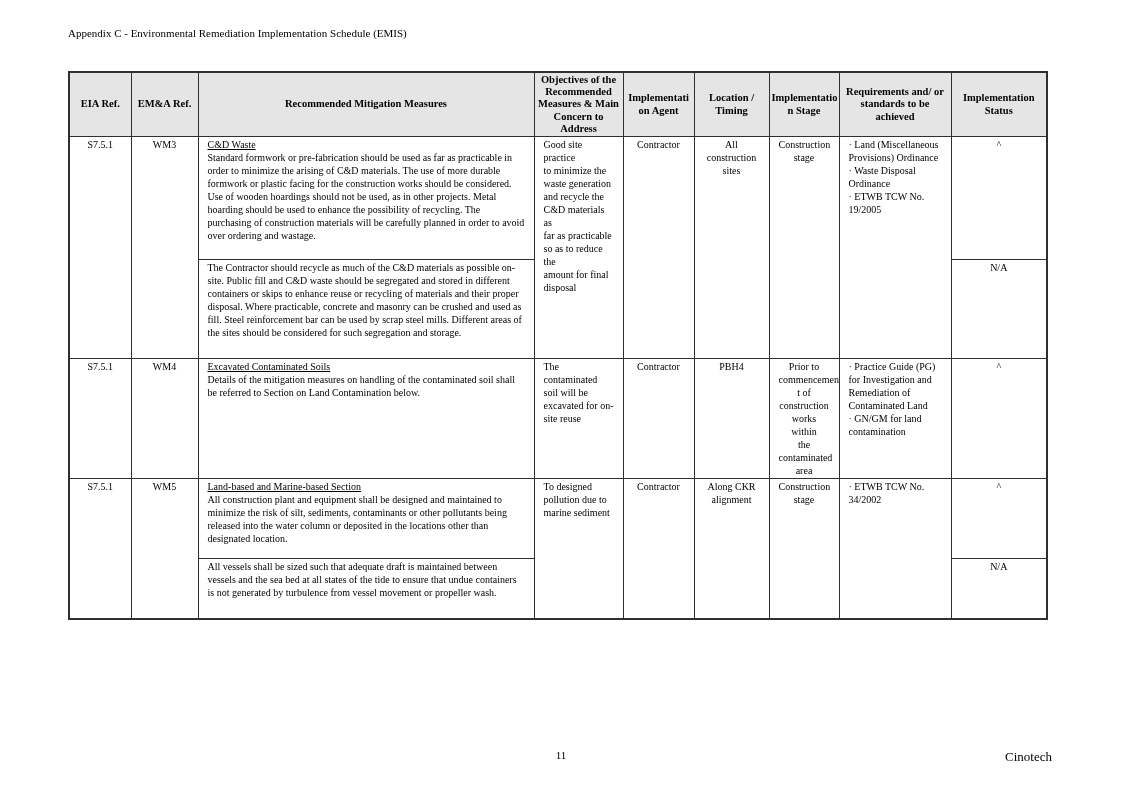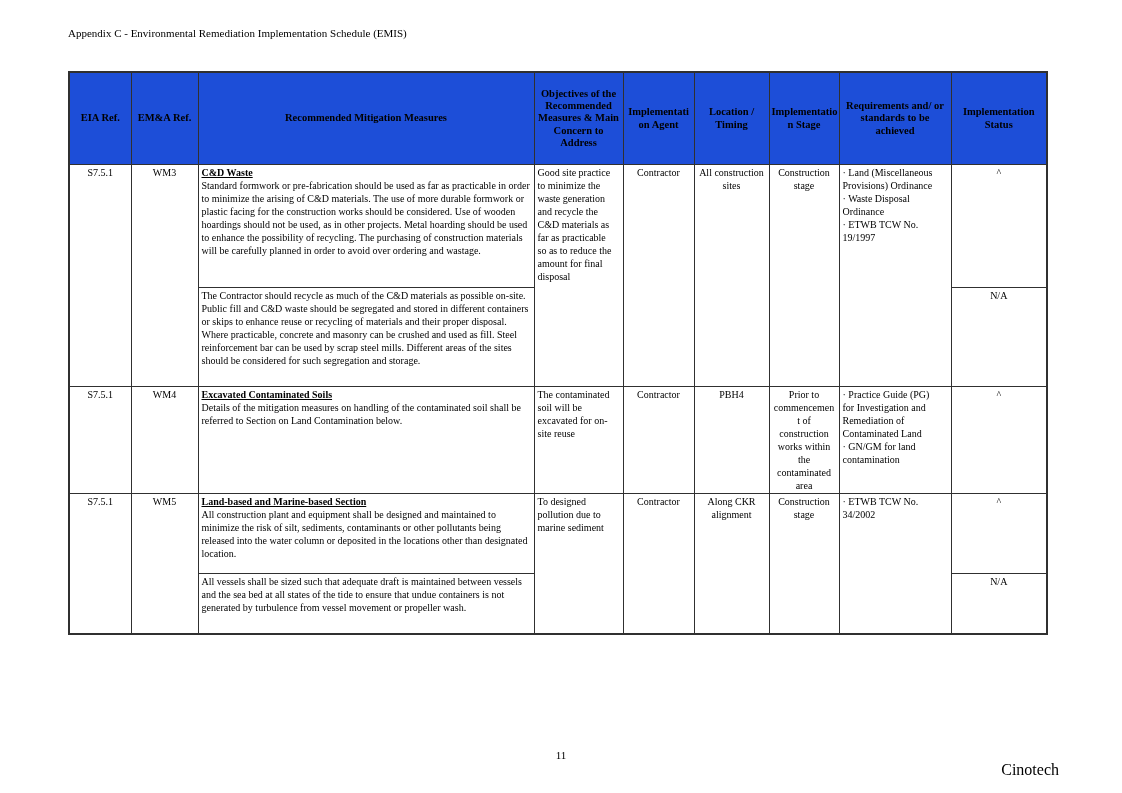--- a/index.html
+++ b/index.html
@@ -17,53 +17,52 @@
   }
   table.emis {
     position:absolute; left:68px; top:71px;
     width:978px;
     border-collapse:collapse;
     table-layout:fixed;
     border:2px solid #303030;
   }
   .emis th, .emis td {
     border:1px solid #303030;
-    padding:1px 3px;
+    padding:1px 9px;
     font-size:10px;
     line-height:13px;
     vertical-align:top;
     overflow:hidden;
   }
   .emis th {
-    background:#1d4ed8;
+    background:#e5e5e5;
     font-weight:bold;
     font-size:10.5px;
     line-height:12.2px;
     text-align:center;
     vertical-align:middle;
-    padding:15px 2px;
+    padding:1px 2px;
   }
   .pre    { white-space:pre-line; }
   .center { text-align:center; }
-  .u      { text-decoration:underline;font-weight:bold; }
+  .u      { text-decoration:underline; }
   .tight  { line-height:12.3px; }
   tr.h-hdr { height:64px; }
   tr.h-r1a { height:123px; }
   tr.h-r1b { height:99px; }
   tr.h-r2  { height:103px; }
   tr.h-r3a { height:80px; }
   tr.h-r3b { height:60px; }
   .footer-page {
     position:absolute; top:749px; left:0; width:1122px;
     text-align:center; font-size:11px;
   }
   .footer-company {
-    position:absolute; top:749px; right:63px;
-    font-size:16px;
-    margin-top:12px;
+    position:absolute; top:749px; right:70px;
+    font-size:13px;
   }
 </style>
 </head>
 <body>
 
 <div class="doc-title">Appendix C - Environmental Remediation Implementation Schedule (EMIS)</div>
 
 <table class="emis">
   <colgroup>
     <col style="width:62px">
@@ -119,21 +118,21 @@
     <td rowspan="2" class="center">Contractor</td>
     <td rowspan="2" class="pre center">All construction
 sites</td>
     <td rowspan="2" class="pre center">Construction
 stage</td>
     <td rowspan="2" class="pre">· Land (Miscellaneous
 Provisions) Ordinance
 · Waste Disposal
 Ordinance
 · ETWB TCW No.
-19/1997</td>
+19/2005</td>
     <td class="center">^</td>
   </tr>
   <tr class="h-r1b">
     <td>
       <div>The Contractor should recycle as much of the C&amp;D materials as possible on-site. Public fill and C&amp;D waste should be segregated and stored in different containers or skips to enhance reuse or recycling of materials and their proper disposal.  Where practicable, concrete and masonry can be crushed and used as fill.  Steel reinforcement bar can be used by scrap steel mills. Different areas of the sites should be considered for such segregation and storage.</div>
     </td>
     <td class="center">N/A</td>
   </tr>
 
   <tr class="h-r2">

